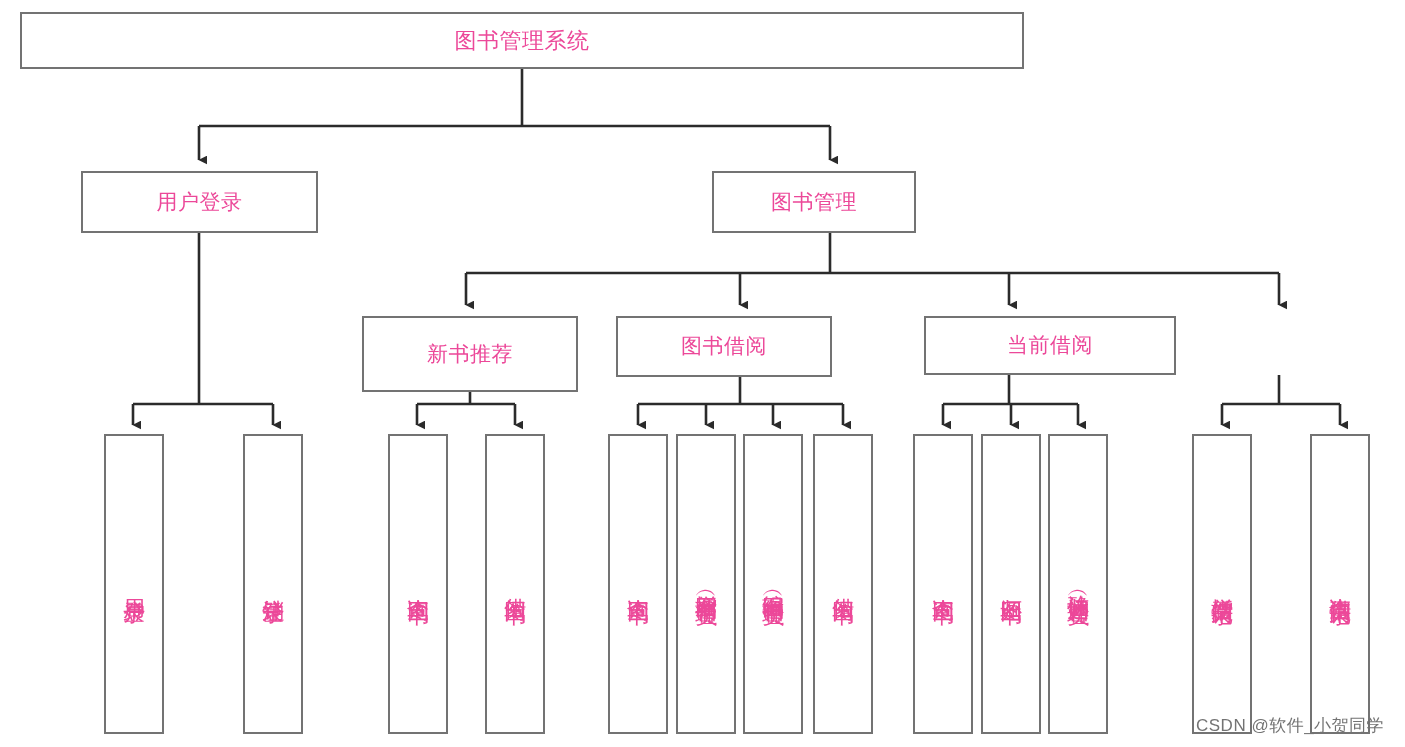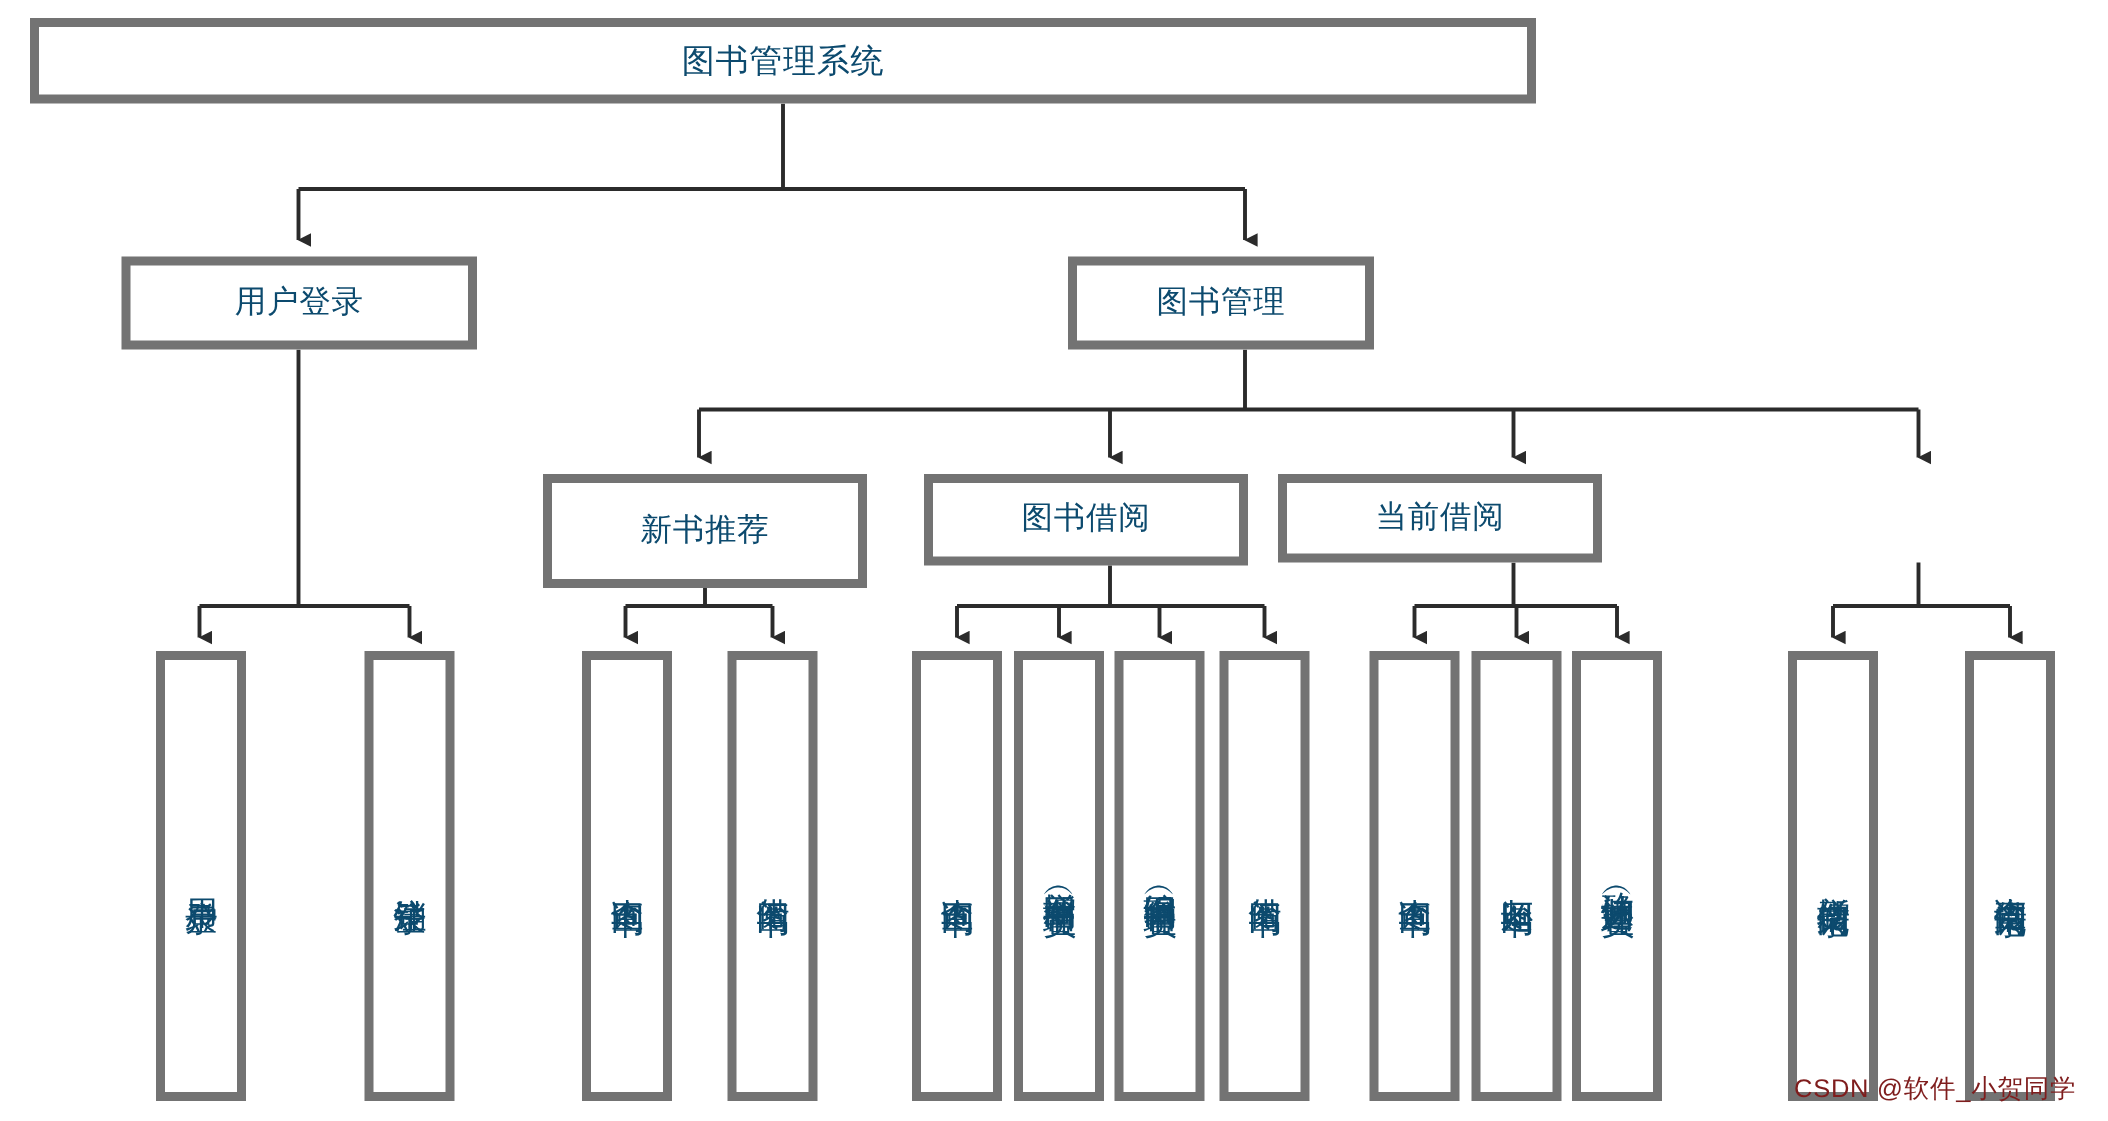--- a/index.html
+++ b/index.html
@@ -22,25 +22,25 @@
     left: 0;
     top: 0;
     width: 1405px;
     height: 747px;
     pointer-events: none;
   }
   .node {
     position: absolute;
     box-sizing: border-box;
     background: #ffffff;
-    border: 6px solid #737373;
+    border: 2px solid #737373;
     display: flex;
     align-items: center;
     justify-content: center;
-    color: #0c4a6e;
+    color: #ec4899;
   }
   .node .label {
     display: block;
     text-align: center;
     line-height: 1.18;
     white-space: nowrap;
   }
   
   .node.h .label {
     font-size: 21px;
@@ -57,21 +57,21 @@
     writing-mode: vertical-rl;
     text-orientation: upright;
     font-size: 22px;
     line-height: 1.12;
     letter-spacing: 1.5px;
     white-space: nowrap;
   }
   .watermark {
     position: absolute;
     font-size: 17px;
-    color: #7f1d1d;
+    color: #737373;
     white-space: nowrap;
     letter-spacing: 0.5px;
   }
 </style>
 </head>
 <body>
 
 <div id="canvas">
 
   <svg class="wires" viewBox="0 0 1405 747">
@@ -134,21 +134,21 @@
   <div class="node h" style="left:712px; top:171px; width:204px; height:62px;">
     <span class="label">图书管理</span>
   </div>
 
   <div class="node h" style="left:362px; top:316px; width:216px; height:76px;">
     <span class="label">新书推荐</span>
   </div>
   <div class="node h" style="left:616px; top:316px; width:216px; height:61px;">
     <span class="label">图书借阅</span>
   </div>
-  <div class="node h" style="left:852px; top:316px; width:216px; height:59px;justify-content:center;">
+  <div class="node h" style="left:924px; top:316px; width:252px; height:59px;justify-content:center;">
     <span class="label">当前借阅</span>
   </div>
 
   <div class="node v" style="left:104px; top:434px; width:60px; height:300px;">
     <span class="label">用户登录</span>
   </div>
   <div class="node v" style="left:243px; top:434px; width:60px; height:300px;">
     <span class="label">注销登录</span>
   </div>
 

